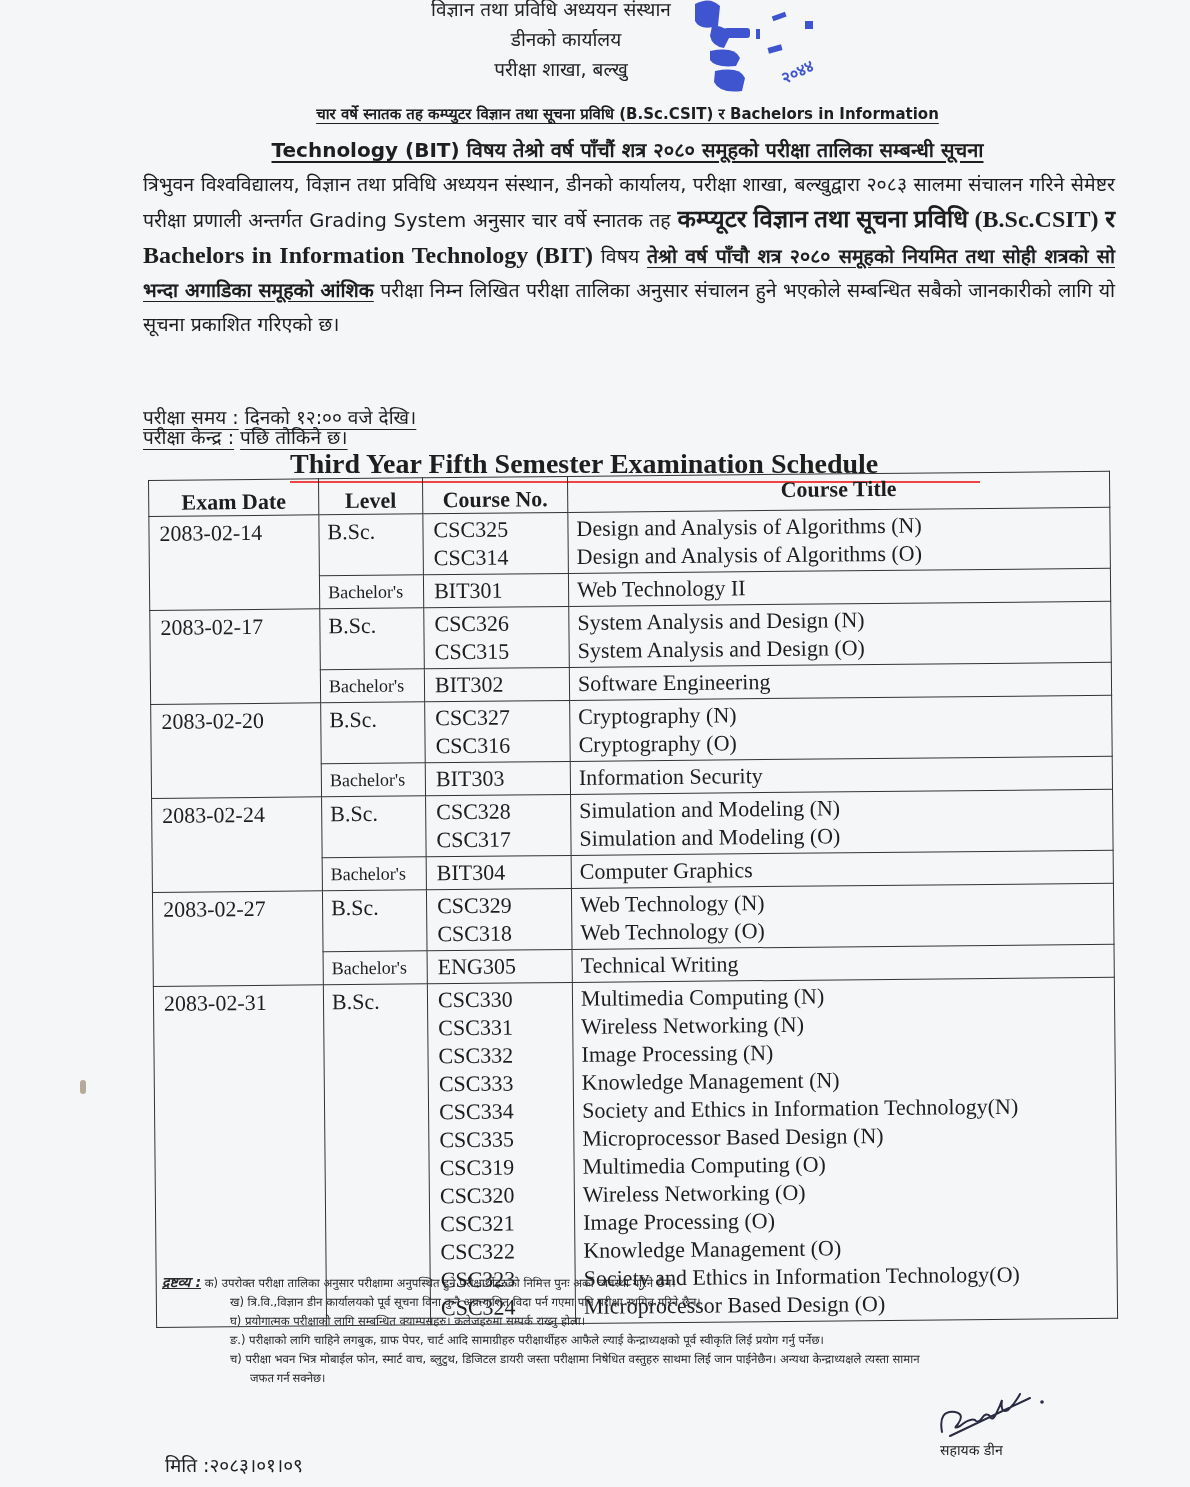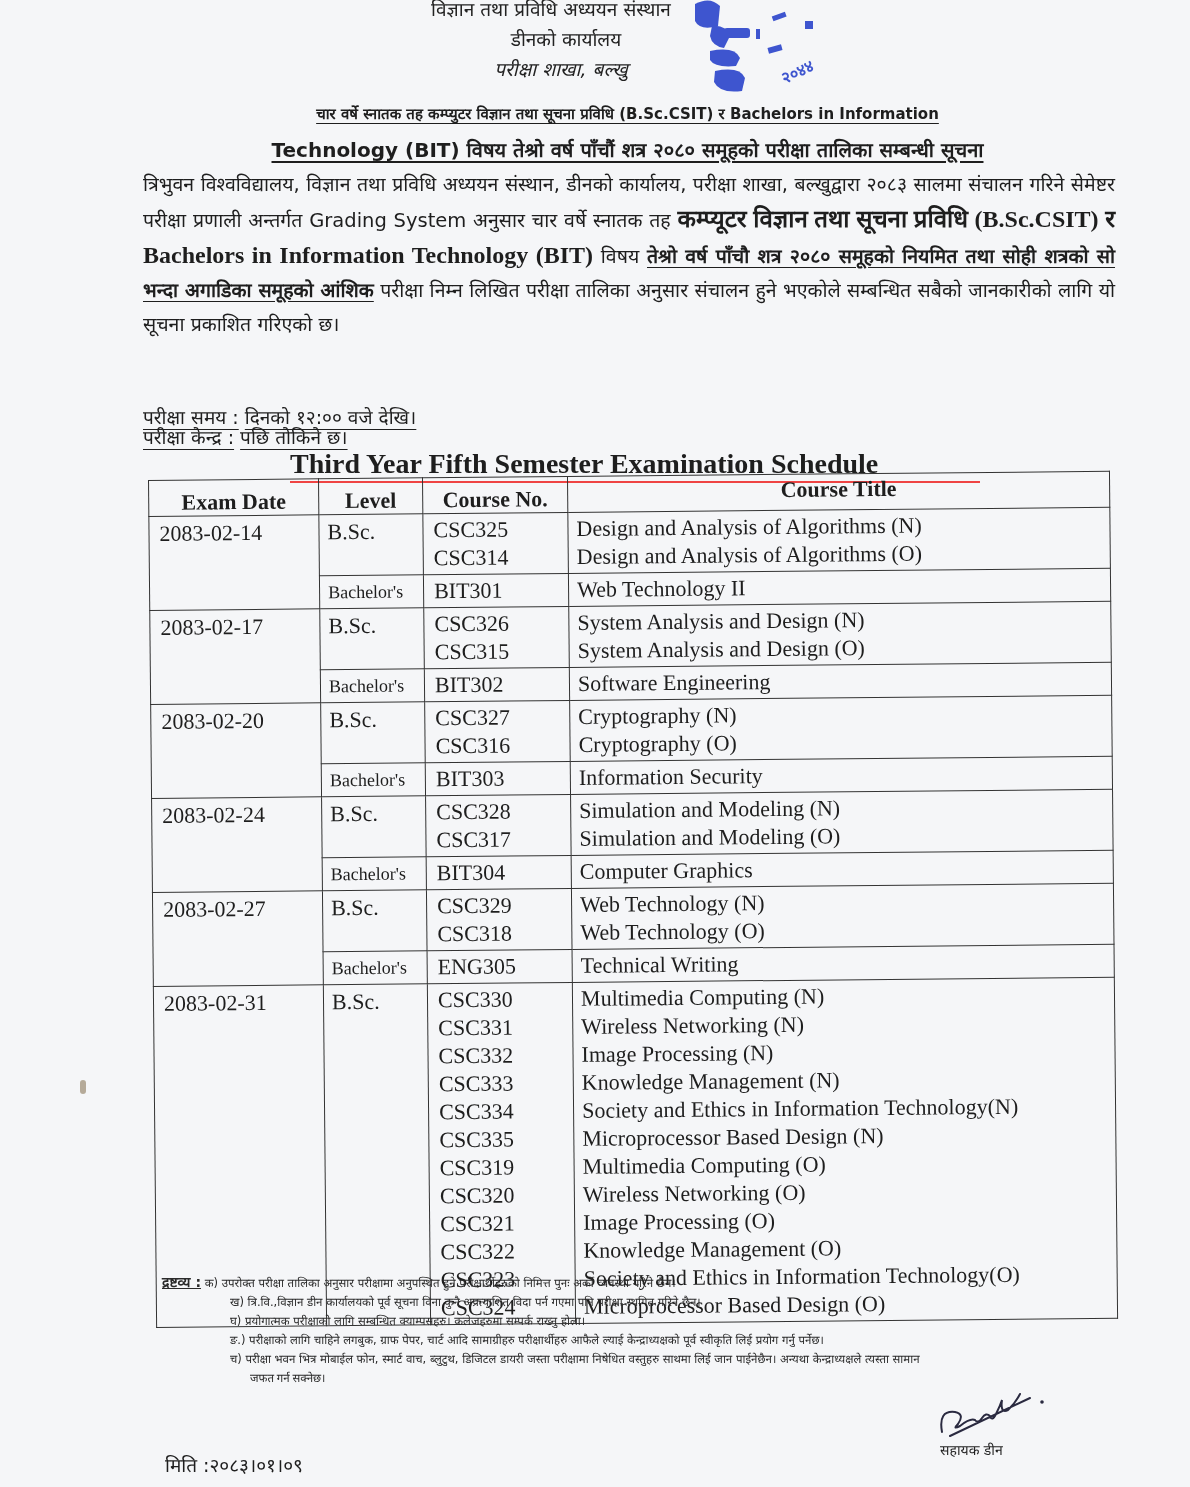--- a/index.html
+++ b/index.html
@@ -3,21 +3,21 @@
 <meta charset="utf-8">
 <style>
   * { box-sizing: border-box; margin: 0; padding: 0; }
   html, body { width: 1190px; height: 1487px; background: #f5f6f8; overflow: hidden; }
   body { position: relative; font-family: "Liberation Serif", "DejaVu Serif", serif; color: #1e1e1e; }
 
   .letterhead { position: absolute; top: 0; left: 0; width: 1082px; text-align: center; }
   .lh-line { font-family: "DejaVu Sans", sans-serif; font-size: 19px; line-height: 30px; color: #222; }
   .lh-line.l1 { margin-left: 20px; margin-top: -6px; }
   .lh-line.l2 { margin-left: 50px; }
-  .lh-line.l3 { margin-left: 40px; font-style: italic; }
+  .lh-line.l3 { margin-left: 40px; }
 
   .stamp { position: absolute; left: 690px; top: -4px; width: 150px; height: 100px; }
 
   .notice-title { position: absolute; left: 140px; top: 96px; width: 975px; text-align: center; }
   .notice-title .t-line { font-size: 21px; font-weight: bold; line-height: 36px; text-decoration: underline; text-underline-offset: 4px; font-family: "DejaVu Sans", "Liberation Serif", serif; }
   .notice-title .t-line.t1 { font-size: 15px; }
   .notice-title .t-line.t2 { font-size: 20px; }
 
   .body-para { position: absolute; left: 143px; top: 168px; width: 972px; font-family: "DejaVu Sans", sans-serif; font-size: 19.5px; line-height: 34px; text-align: justify; }
   .body-para b { font-family: "Liberation Serif", "DejaVu Serif", serif; font-size: 24px; }
@@ -38,21 +38,21 @@
   .col-level { width: 104px; }
   .col-course { width: 145px; }
   td.date-cell { padding: 4px 10px; }
   td.level-cell { padding: 4px 8px; }
   td.level-cell.small { font-size: 18px; padding-top: 6px; border-radius: 10px; }
   td.course-cell, td.title-cell { padding: 2px 10px; line-height: 28px; }
   td.title-cell { padding-left: 8px; }
   .line { display: block; height: 28px; }
 
   .notes { position: absolute; left: 162px; top: 1273px; width: 980px; font-family: "DejaVu Sans", sans-serif; font-size: 11.5px; line-height: 19px; color: #2a2a2a; }
-  .notes .label { font-weight: bold; font-size: 14px; text-decoration: underline; }
+  .notes .label { font-weight: bold; font-size: 14px; text-decoration: underline; font-style: italic; }
   .notes .note { display: block; padding-left: 68px; }
   .notes .note.first { padding-left: 0; }
   .notes .note.cont { padding-left: 88px; font-family: Liberation Serif, serif; }
 
   .date-footer { position: absolute; left: 165px; top: 1452px; font-family: "DejaVu Sans", sans-serif; font-size: 19px; }
   .signature { position: absolute; left: 930px; top: 1380px; width: 120px; height: 60px; }
   .sign-label { position: absolute; left: 940px; top: 1440px; font-family: "DejaVu Sans", sans-serif; font-size: 14px; }
   .smudge { position: absolute; left: 80px; top: 1080px; width: 6px; height: 14px; background: #9a8a70; border-radius: 3px; opacity: .7; }
 </style>
 </head>

